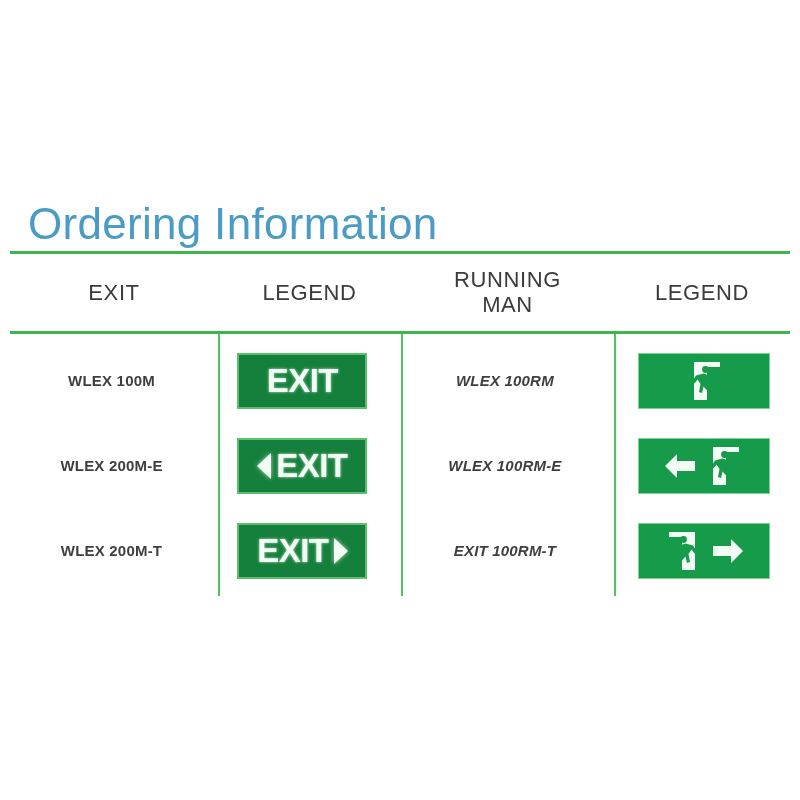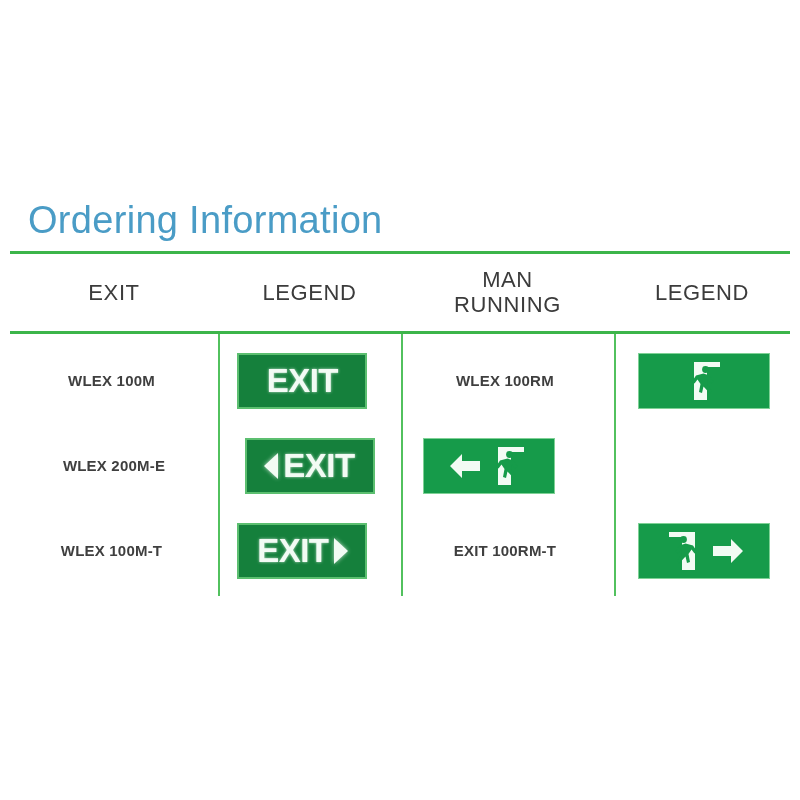--- a/index.html
+++ b/index.html
@@ -21,21 +21,21 @@
     width: 800px;
     height: 800px;
     background: #ffffff;
   }
 
   
   #title {
     position: absolute;
     left: 28px;
     top: 199px;
-    font-size: 38px;
+    font-size: 44px;
     font-weight: 400;
     letter-spacing: 0.3px;
     color: #4a9cc6;
     font-family: "Liberation Sans", sans-serif;
     white-space: nowrap;
   }
 
   
   .hrule {
     position: absolute;
@@ -94,21 +94,21 @@
     height: 85px;
   }
   .cell {
     display: flex;
     align-items: center;
     justify-content: center;
     height: 85px;
   }
   .cell-code   { width: 208px; }
   .cell-sign-1 { width: 183px; }
-  .cell-code-2 { width: 232px; }
+  .cell-code-2 { width: 232px; font-style: italic; }
   .cell-sign-2 { width: 176px; }
 
   .code-text {
     font-size: 15px;
     font-weight: 700;
     color: #3f3f3f;
     letter-spacing: 0.2px;
     white-space: nowrap;
   }
 
@@ -168,22 +168,22 @@
   <div class="hrule" id="rule-header"></div>
 
   <div class="vrule" id="vrule-1"></div>
   <div class="vrule" id="vrule-2"></div>
   <div class="vrule" id="vrule-3"></div>
 
   <div id="header-row">
     <div class="col-head" id="head-exit">EXIT</div>
     <div class="col-head" id="head-legend-1">LEGEND</div>
     <div class="col-head" id="head-running">
+      <div>RUNNING</div>
       <div>MAN</div>
-      <div>RUNNING</div>
     </div>
     <div class="col-head" id="head-legend-2">LEGEND</div>
   </div>
 
   <div id="body-rows">
 
     <div class="data-row">
       <div class="cell cell-code">
         <span class="code-text">WLEX 100M</span>
       </div>
@@ -218,20 +218,23 @@
       <div class="cell cell-code">
         <span class="code-text">WLEX 200M-E</span>
       </div>
       <div class="cell cell-sign-1">
         <div class="exit-sign">
           <span class="tri tri-left"></span>
           <span class="exit-word">EXIT</span>
 
         </div>
       </div>
+      <div class="cell cell-code-2">
+        <span class="code-text">WLEX 100RM-E</span>
+      </div>
       <div class="cell cell-sign-2">
         <div class="rm-sign">
           <svg class="rm-arrow-left" width="34" height="30" viewBox="0 0 34 30" style="display: block;">
             <path d="M2 15 L14 3 L14 10 L32 10 L32 20 L14 20 L14 27 Z" fill="#f2fbf4"></path>
           </svg>
           <svg class="rm-figure" width="44" height="42" viewBox="0 0 44 42">
             <rect x="12" y="2" width="26" height="38" fill="#f2fbf4"></rect>
             <rect x="25" y="7" width="13" height="33" fill="#169b4a"></rect>
             <g fill="#169b4a">
               <circle cx="23.5" cy="9.5" r="3.4"></circle>
@@ -239,21 +242,21 @@
                        L20 33 L17 32 L18.5 24 L15.5 19.5 L12.5 23.5 L10 21.5 L14 15.5 Z"></path>
             </g>
           </svg>
 
         </div>
       </div>
     </div>
 
     <div class="data-row">
       <div class="cell cell-code">
-        <span class="code-text">WLEX 100M-T</span>
+        <span class="code-text">WLEX 200M-T</span>
       </div>
       <div class="cell cell-sign-1">
         <div class="exit-sign">
 
           <span class="exit-word">EXIT</span>
           <span class="tri tri-right"></span>
         </div>
       </div>
       <div class="cell cell-code-2">
         <span class="code-text">EXIT 100RM-T</span>

